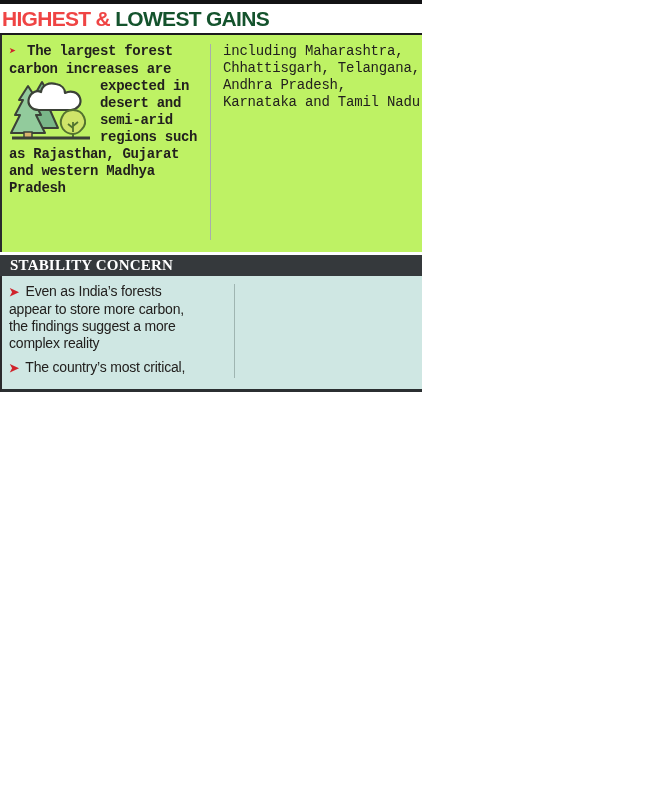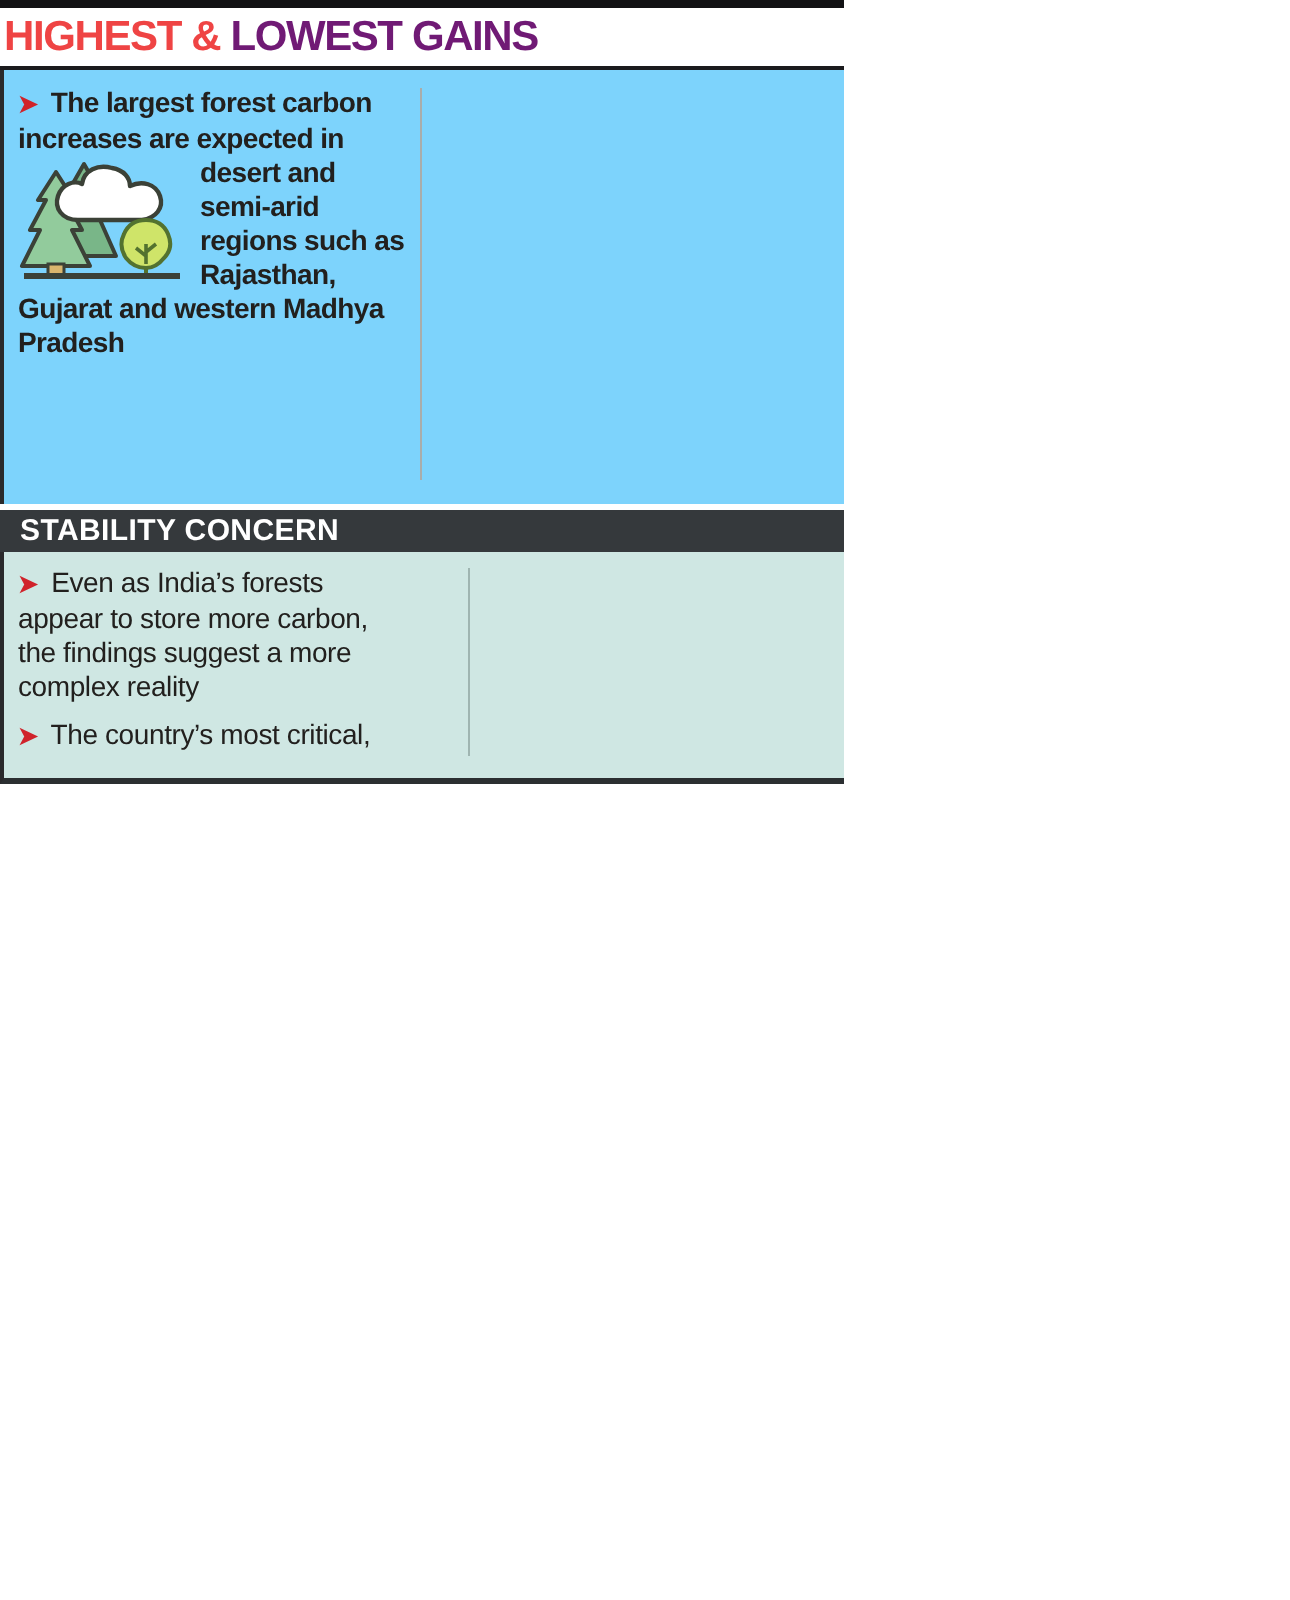--- a/index.html
+++ b/index.html
@@ -18,29 +18,29 @@
     height: 4px; background: #121214; width: 100%;
   }
   .title {
     padding: 3px 0 2px 2px;
     font-size: 21px; font-weight: 800;
     letter-spacing: -0.7px;
     line-height: 24px;
     white-space: nowrap;
   }
   .title .t-black { color: #ef4444; }
-  .title .t-red { color: #701a75; text-align: center; }
+  .title .t-red { color: #14532d; text-align: center; }
   .rule { height: 2px; background: #1b1b1d; width: 100%; }
 
   .section {
     display: flex;
     border-left: 2px solid #2a2a2c;
     font-size: 14px; line-height: 17px; letter-spacing: -0.2px;
   }
-  .section.gains { background: #7dd3fc; min-height: 217px; padding: 7px 0 6px 0; }
+  .section.gains { background: #bef264; min-height: 217px; padding: 7px 0 6px 0; font-family: Liberation Mono, monospace; }
   .col1 { width: 208px; padding: 1px 6px 0 7px; }
   .vdiv { width: 1px; background: #a9adab; margin: 2px 0 6px 0; }
   .col2 { flex: 1; padding: 1px 2px 0 12px; }
 
   p.bullet { margin-bottom: 7px; }
   p.bullet.bold { font-weight: 700; letter-spacing: -0.3px; }
   .arrow {
     color: #d0232b; font-size: 12px; margin-right: 3px;
     font-weight: 700;
   }
@@ -50,20 +50,21 @@
     margin: 2px 7px 1px 0;
   }
   .treefloat svg { display: block; width: 84px; height: 62px; }
 
   .gapline { height: 3px; background: #ffffff; }
   .bar {
     height: 21px; background: #35393c;
     color: #ffffff; font-size: 15px; font-weight: 700;
     letter-spacing: 0.2px; line-height: 21px;
     padding-left: 10px;
+    font-family: Liberation Serif, serif;
   }
   .section.stability {
     background: #cfe7e3; min-height: 96px;
     padding: 6px 0 5px 0;
     border-bottom: 3px solid #2b2f31;
     gap: 24px;
   }
   .section.stability .vdiv { background: #9fb5b1; }
   .mt4 { margin-top: 2px; }
 </style>
@@ -93,20 +94,21 @@
             <path d="M64 30 q8 0 11 7 q3 7 -2 12 q-4 5 -9 5 q-6 0 -10 -5 q-4 -6 -1 -12 q3 -7 11 -7 z" fill="#cfe469" stroke="#53722f" stroke-width="2" stroke-linejoin="round"></path>
             <path d="M64 52 V42 M64 48 L59 44 M64 46 L69 42" fill="none" stroke="#53722f" stroke-width="1.8"></path>
             <path d="M3 58 H81" stroke="#3b4137" stroke-width="3"></path>
           </svg>
         </span>
         <span>desert and semi-arid regions such as Rajasthan, Gujarat and western Madhya Pradesh</span>
       </p>
     </div>
     <div class="vdiv"></div>
     <div class="col2">
+      <p class="bullet">including Maharashtra, Chhattisgarh, Telangana, Andhra Pradesh, Karnataka and Tamil Nadu</p>
     </div>
   </div>
 
   <div class="gapline"></div>
 
   <div class="bar">
     <span>STABILITY CONCERN</span>
   </div>
 
   <div class="section stability">

